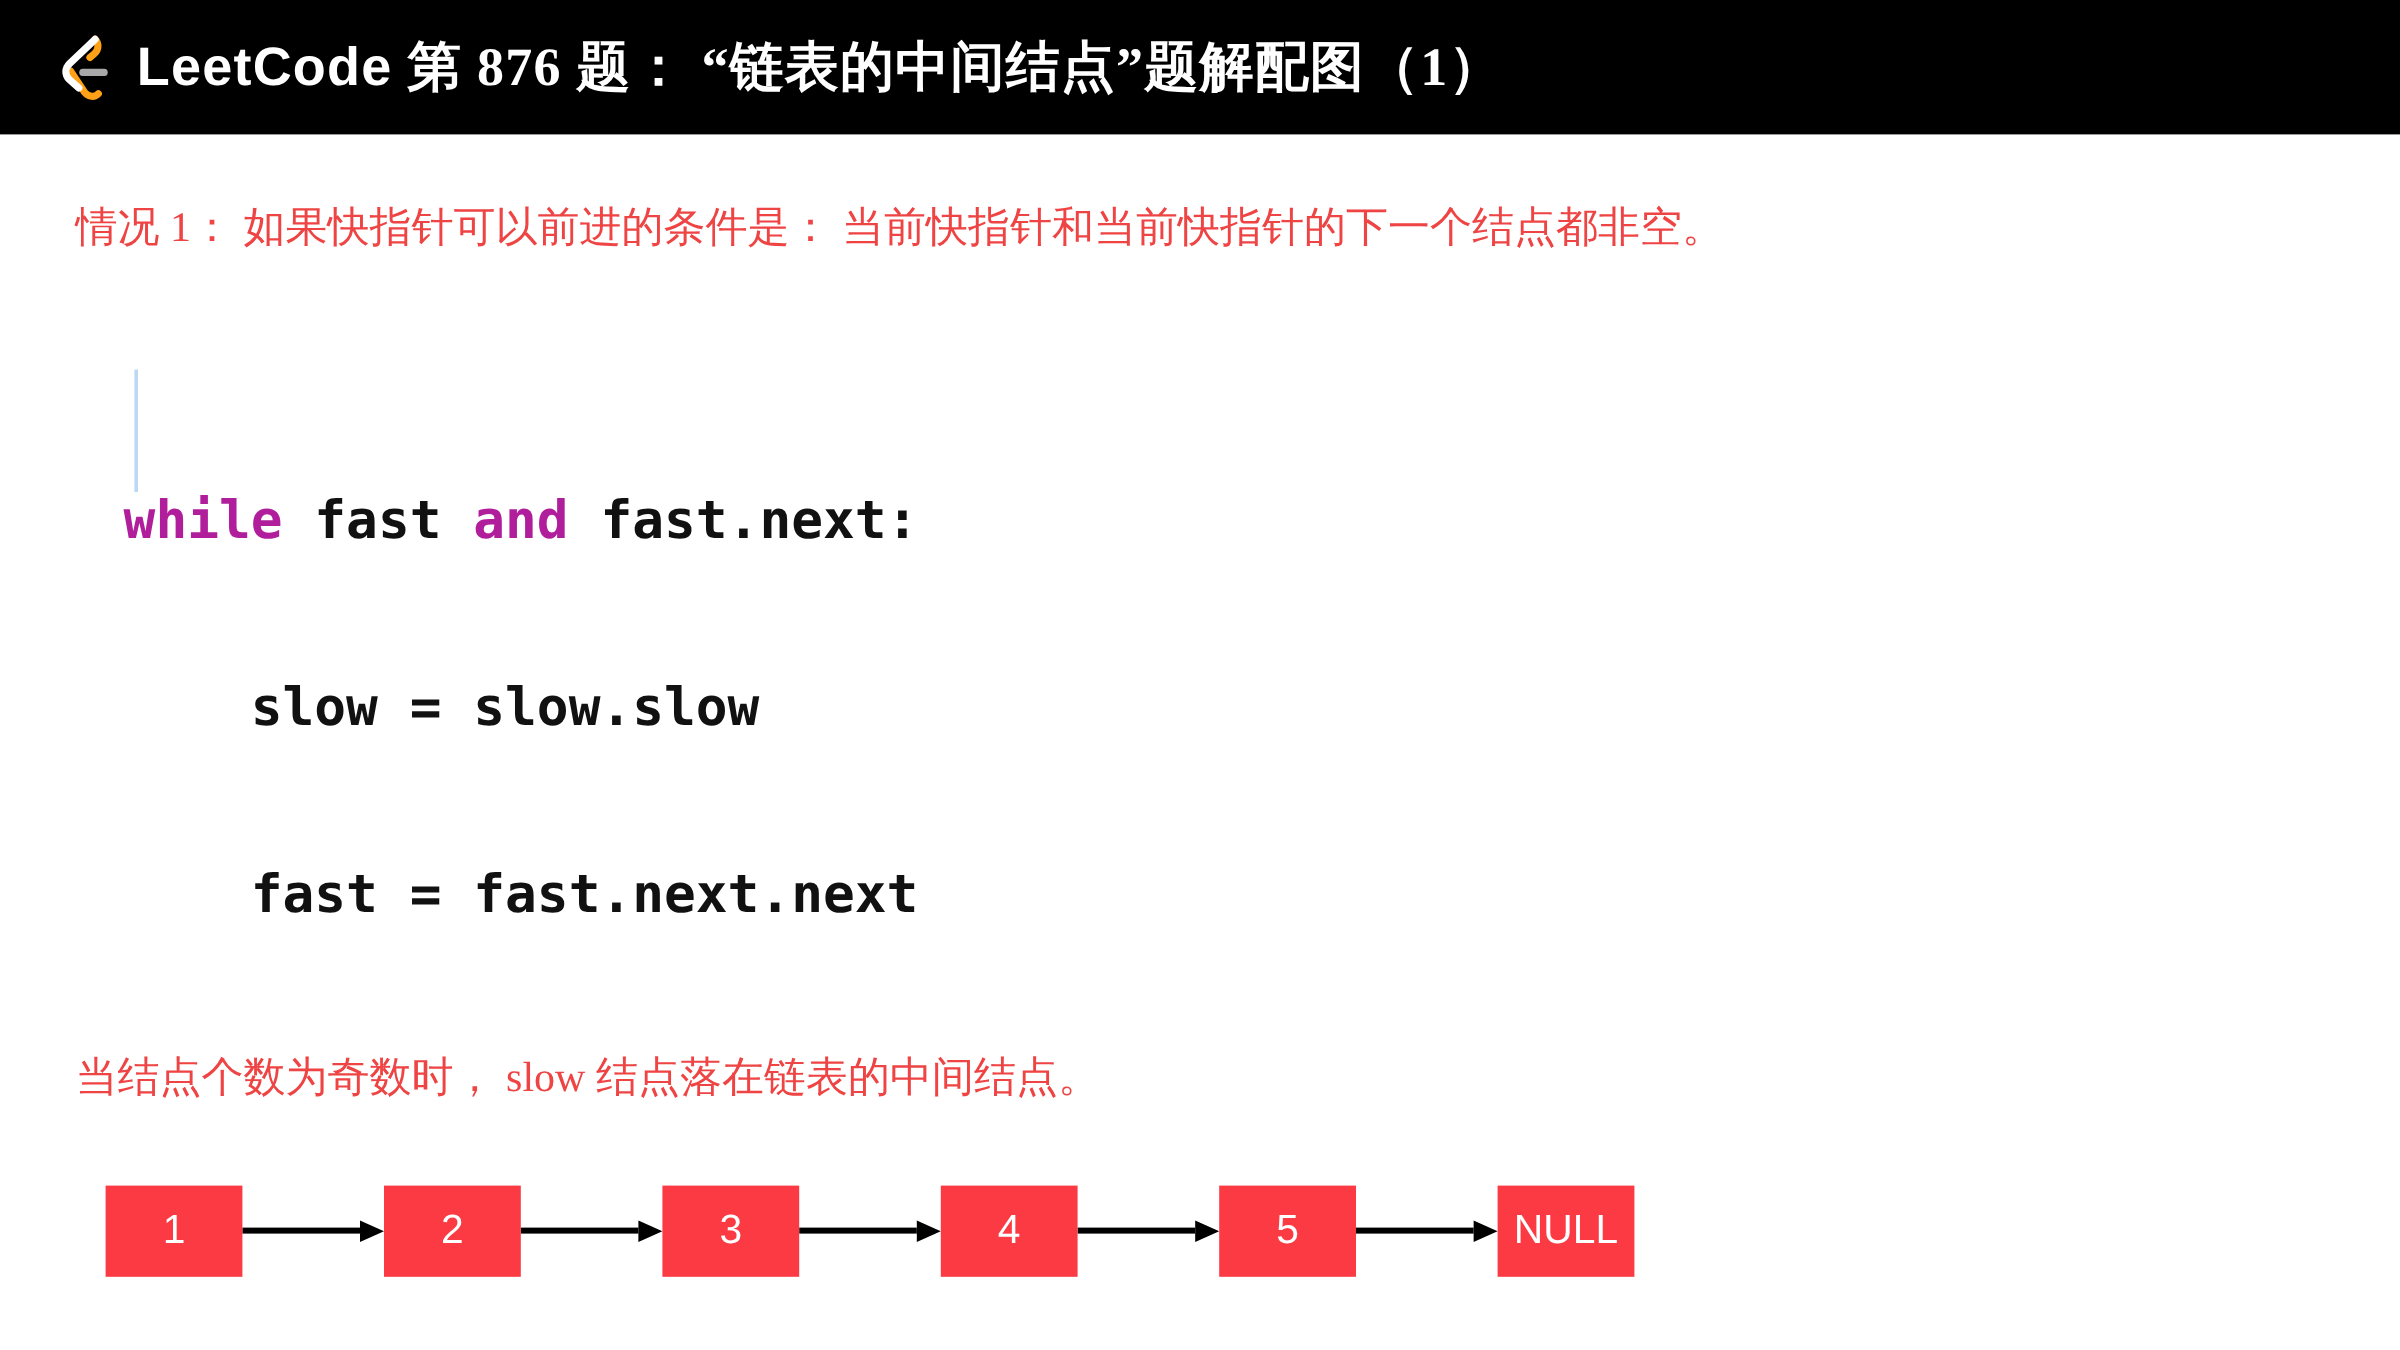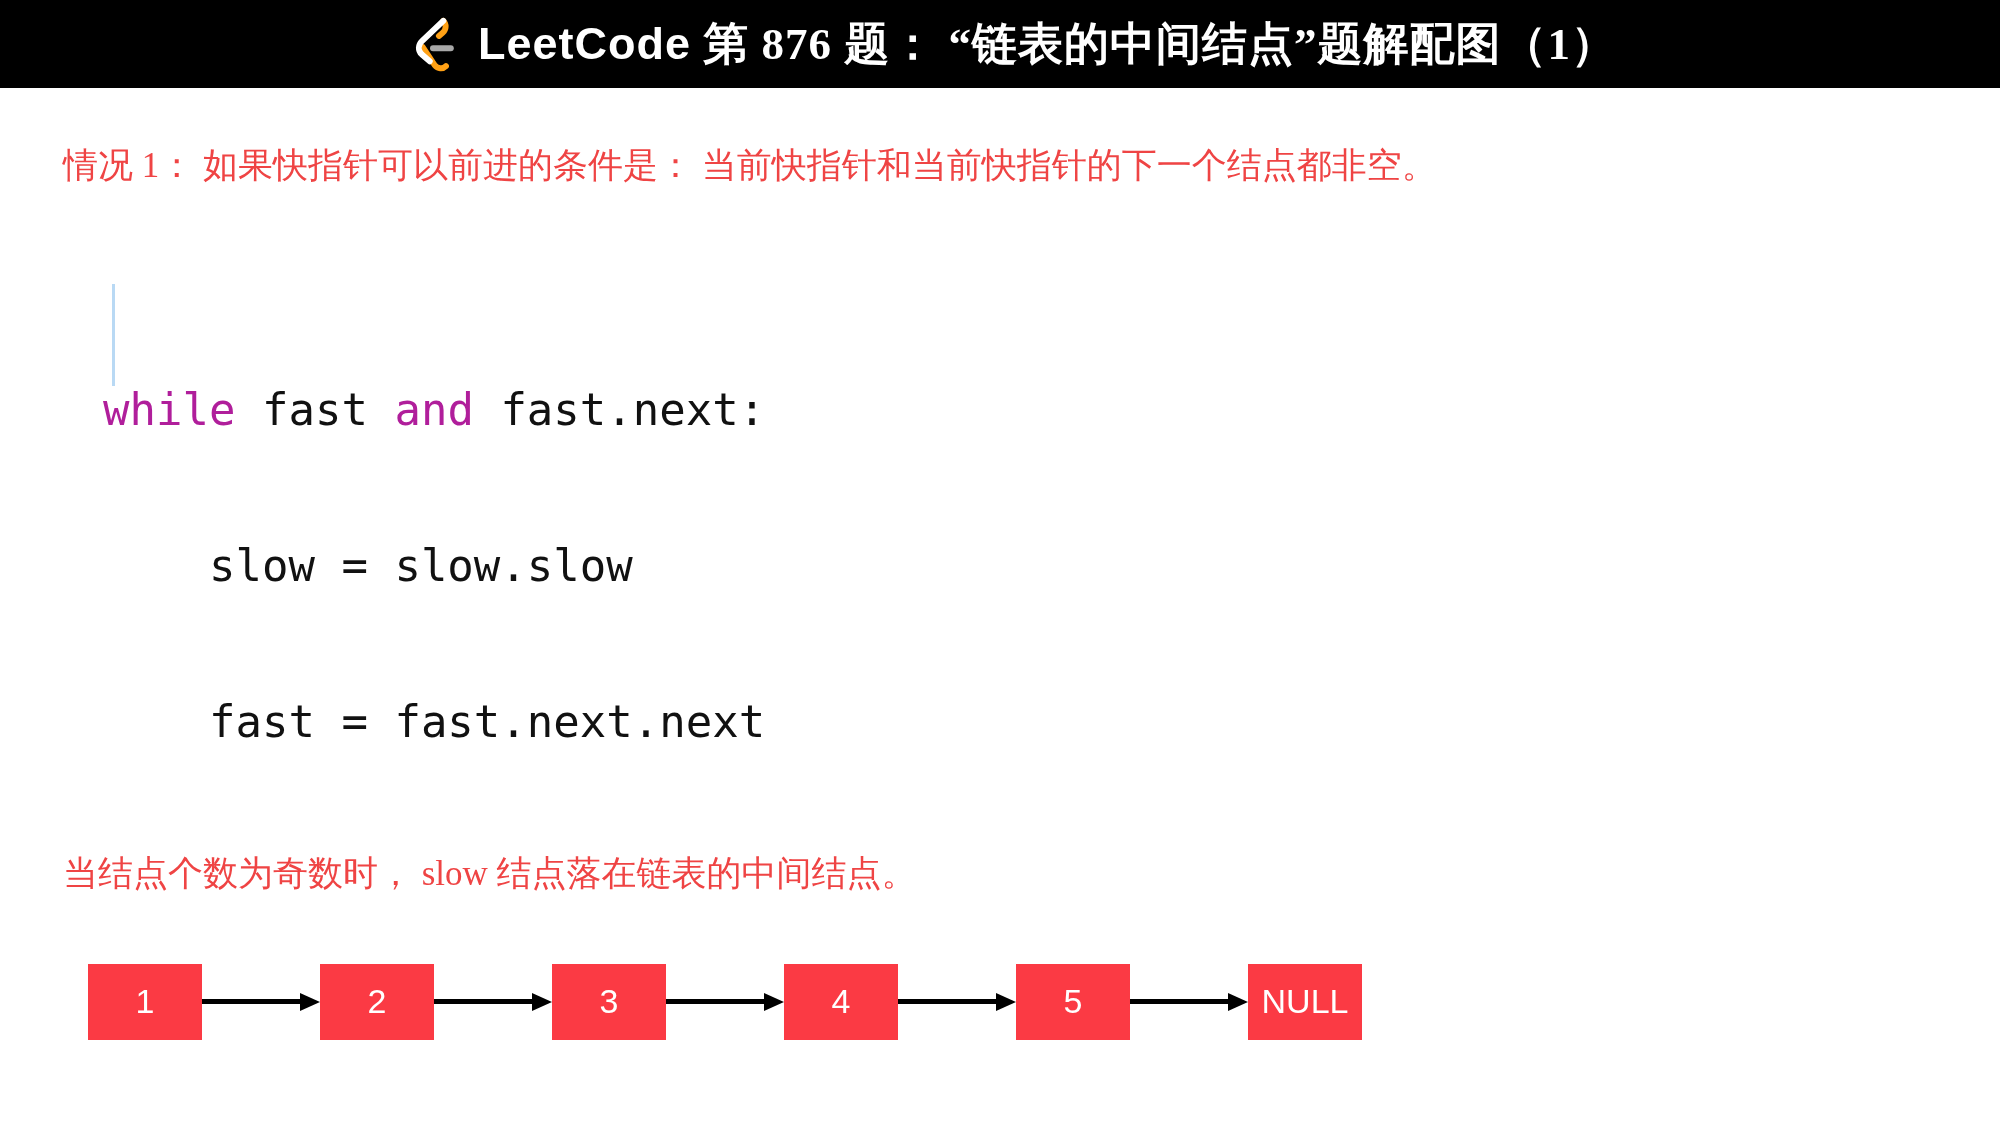--- a/index.html
+++ b/index.html
@@ -8,39 +8,39 @@
     --keyword:#b01e9b;
     --emphasis_red:#fe0000;
     --indent_guide:#b9d9f4;
     --arrow_black:#000000;
   }
   *{margin:0;padding:0;box-sizing:border-box;}
   html,body{width:2000px;height:1125px;background:#ffffff;overflow:hidden;
     font-family:"Liberation Sans",sans-serif;}
 
   
-  .header{height:88px;background:var(--header_bg);display:flex;align-items:center;
-    padding-left:23px;justify-content:center;}
+  .header{height:112px;background:var(--header_bg);display:flex;align-items:center;
+    padding-left:42px;}
   .logo{width:54px;height:62px;margin-right:18px;flex:0 0 auto;}
   .title{color:#ffffff;font-size:45px;white-space:nowrap;letter-spacing:1px;}
   .title .brand{font-family:"Liberation Sans",sans-serif;font-weight:600;}
   .title .rest{font-family:"Liberation Serif",serif;font-weight:600;}
 
   
   .main{padding:0 60px 0 63px;}
 
   .para{font-family:"Liberation Serif",serif;font-size:35px;color:#ef4444;
     line-height:1.25;white-space:nowrap;}
   .para-case1{margin-top:56px;}
   .para-odd{}
 
   
   .code{position:relative;margin:40px 0 0 40px;
     font-family:"DejaVu Sans Mono","Liberation Mono",monospace;
-    font-weight:normal;font-size:44px;line-height:52px;color:#111111;white-space:pre;}
+    font-weight:bold;font-size:44px;line-height:52px;color:#111111;white-space:pre;}
   .code .kw{color:var(--keyword);}
   .indent-guide{position:absolute;left:9px;top:56px;width:3px;height:102px;
     background:var(--indent_guide);}
 
   
   .diagram{display:flex;align-items:center;margin-left:25px;}
   .diagram-odd{margin-top:68px;padding-bottom:108px;}
   .node{position:relative;width:114px;height:76px;background:var(--node_red);
     color:#ffffff;display:flex;align-items:center;justify-content:center;
     font-size:34px;font-family:"Liberation Sans",sans-serif;flex:0 0 auto;}

